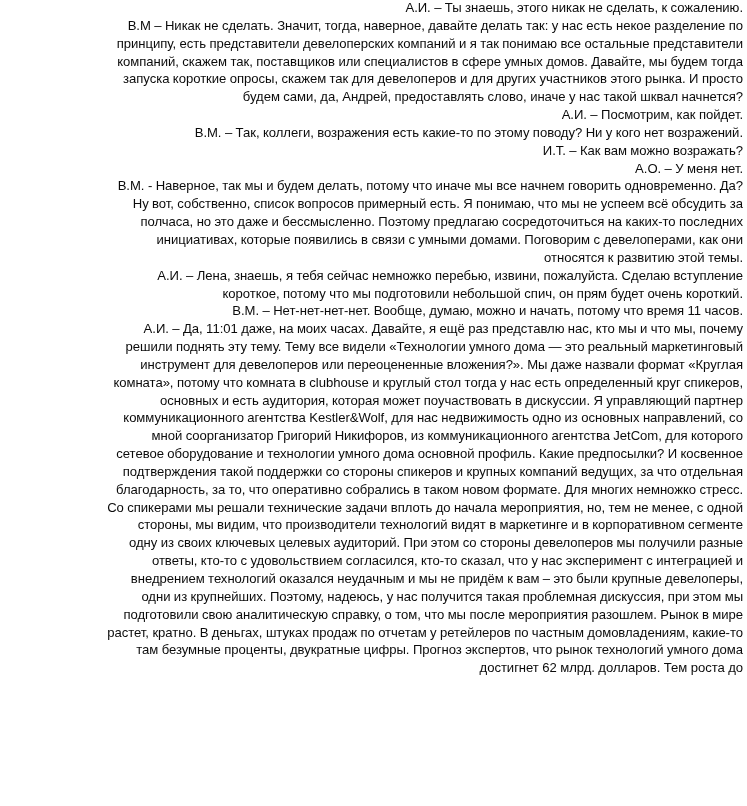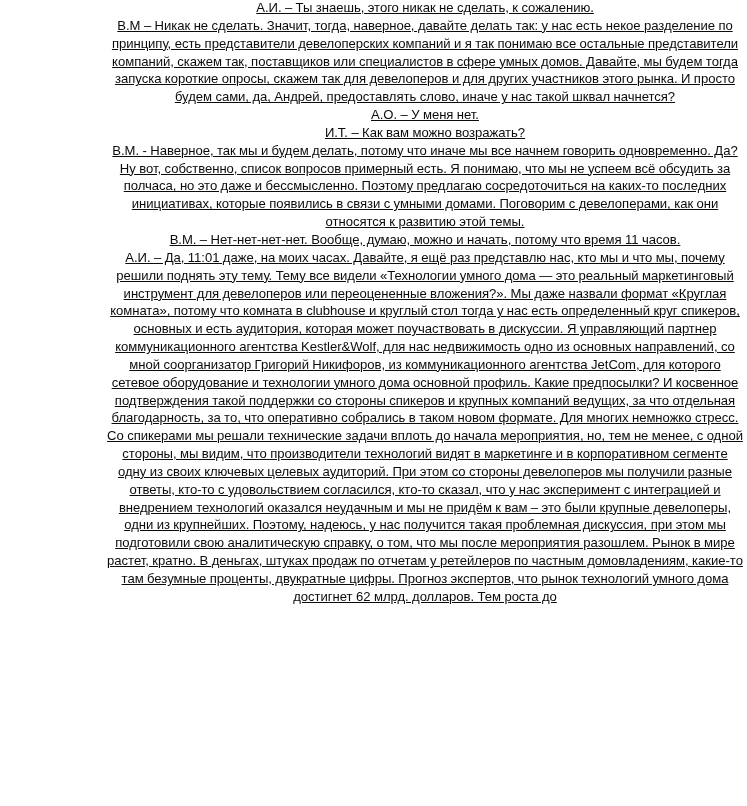--- a/index.html
+++ b/index.html
@@ -26,37 +26,39 @@
   }
   #transcript-body {
     position: absolute;
     left: 107px;
     top: -1px;
     width: 636px;
     font-size: 13.1px;
     line-height: 17.85px;
     letter-spacing: -0.04px;
     word-spacing: -0.15px;
-    text-align: center;
-    text-decoration: underline;
+    text-align: right;
   }
   .transcript-paragraph {
     margin: 0;
     padding: 0;
     text-indent: 0;
     hyphens: none;
     white-space: normal;
   }
 </style>
 </head>
 <body>
 
 <div id="document-page">
   <div id="transcript-body">
       <p class="transcript-paragraph">А.И. – Ты знаешь, этого никак не сделать, к сожалению.</p>
       <p class="transcript-paragraph">В.М – Никак не сделать. Значит, тогда, наверное, давайте делать так: у нас есть некое разделение по принципу, есть представители девелоперских компаний и я так понимаю все остальные представители компаний, скажем так, поставщиков или специалистов в сфере умных домов. Давайте, мы будем тогда запуска короткие опросы, скажем так для девелоперов и для других участников этого рынка. И просто будем сами, да, Андрей, предоставлять слово, иначе у нас такой шквал начнется?</p>
+      <p class="transcript-paragraph">А.И. – Посмотрим, как пойдет.</p>
+      <p class="transcript-paragraph">В.М. – Так, коллеги, возражения есть какие-то по этому поводу? Ни у кого нет возражений.</p>
+      <p class="transcript-paragraph">И.Т. – Как вам можно возражать?</p>
       <p class="transcript-paragraph">А.О. – У меня нет.</p>
-      <p class="transcript-paragraph">И.Т. – Как вам можно возражать?</p>
       <p class="transcript-paragraph">В.М. - Наверное, так мы и будем делать, потому что иначе мы все начнем говорить одновременно. Да? Ну вот, собственно, список вопросов примерный есть. Я понимаю, что мы не успеем всё обсудить за полчаса, но это даже и бессмысленно. Поэтому предлагаю сосредоточиться на каких-то последних инициативах, которые появились в связи с умными домами. Поговорим с девелоперами, как они относятся к развитию этой темы.</p>
+      <p class="transcript-paragraph">А.И. – Лена, знаешь, я тебя сейчас немножко перебью, извини, пожалуйста. Сделаю вступление короткое, потому что мы подготовили небольшой спич, он прям будет очень короткий.</p>
       <p class="transcript-paragraph">В.М. – Нет-нет-нет-нет. Вообще, думаю, можно и начать, потому что время 11 часов.</p>
       <p class="transcript-paragraph">А.И. – Да, 11:01 даже, на моих часах. Давайте, я ещё раз представлю нас, кто мы и что мы, почему решили поднять эту тему. Тему все видели «Технологии умного дома — это реальный маркетинговый инструмент для девелоперов или переоцененные вложения?». Мы даже назвали формат «Круглая комната», потому что комната в clubhouse и круглый стол тогда у нас есть определенный круг спикеров, основных и есть аудитория, которая может поучаствовать в дискуссии. Я управляющий партнер коммуникационного агентства Kestler&amp;Wolf, для нас недвижимость одно из основных направлений, со мной соорганизатор Григорий Никифоров, из коммуникационного агентства JetCom, для которого сетевое оборудование и технологии умного дома основной профиль. Какие предпосылки? И косвенное подтверждения такой поддержки со стороны спикеров и крупных компаний ведущих, за что отдельная благодарность, за то, что оперативно собрались в таком новом формате. Для многих немножко стресс. Со спикерами мы решали технические задачи вплоть до начала мероприятия, но, тем не менее, с одной стороны, мы видим, что производители технологий видят в маркетинге и в корпоративном сегменте одну из своих ключевых целевых аудиторий. При этом со стороны девелоперов мы получили разные ответы, кто-то с удовольствием согласился, кто-то сказал, что у нас эксперимент с интеграцией и внедрением технологий оказался неудачным и мы не придём к вам – это были крупные девелоперы, одни из крупнейших. Поэтому, надеюсь, у нас получится такая проблемная дискуссия, при этом мы подготовили свою аналитическую справку, о том, что мы после мероприятия разошлем. Рынок в мире растет, кратно. В деньгах, штуках продаж по отчетам у ретейлеров по частным домовладениям, какие-то там безумные проценты, двукратные цифры. Прогноз экспертов, что рынок технологий умного дома достигнет 62 млрд. долларов. Тем роста до</p>
     </div>
 </div>
 
 </body></html>

